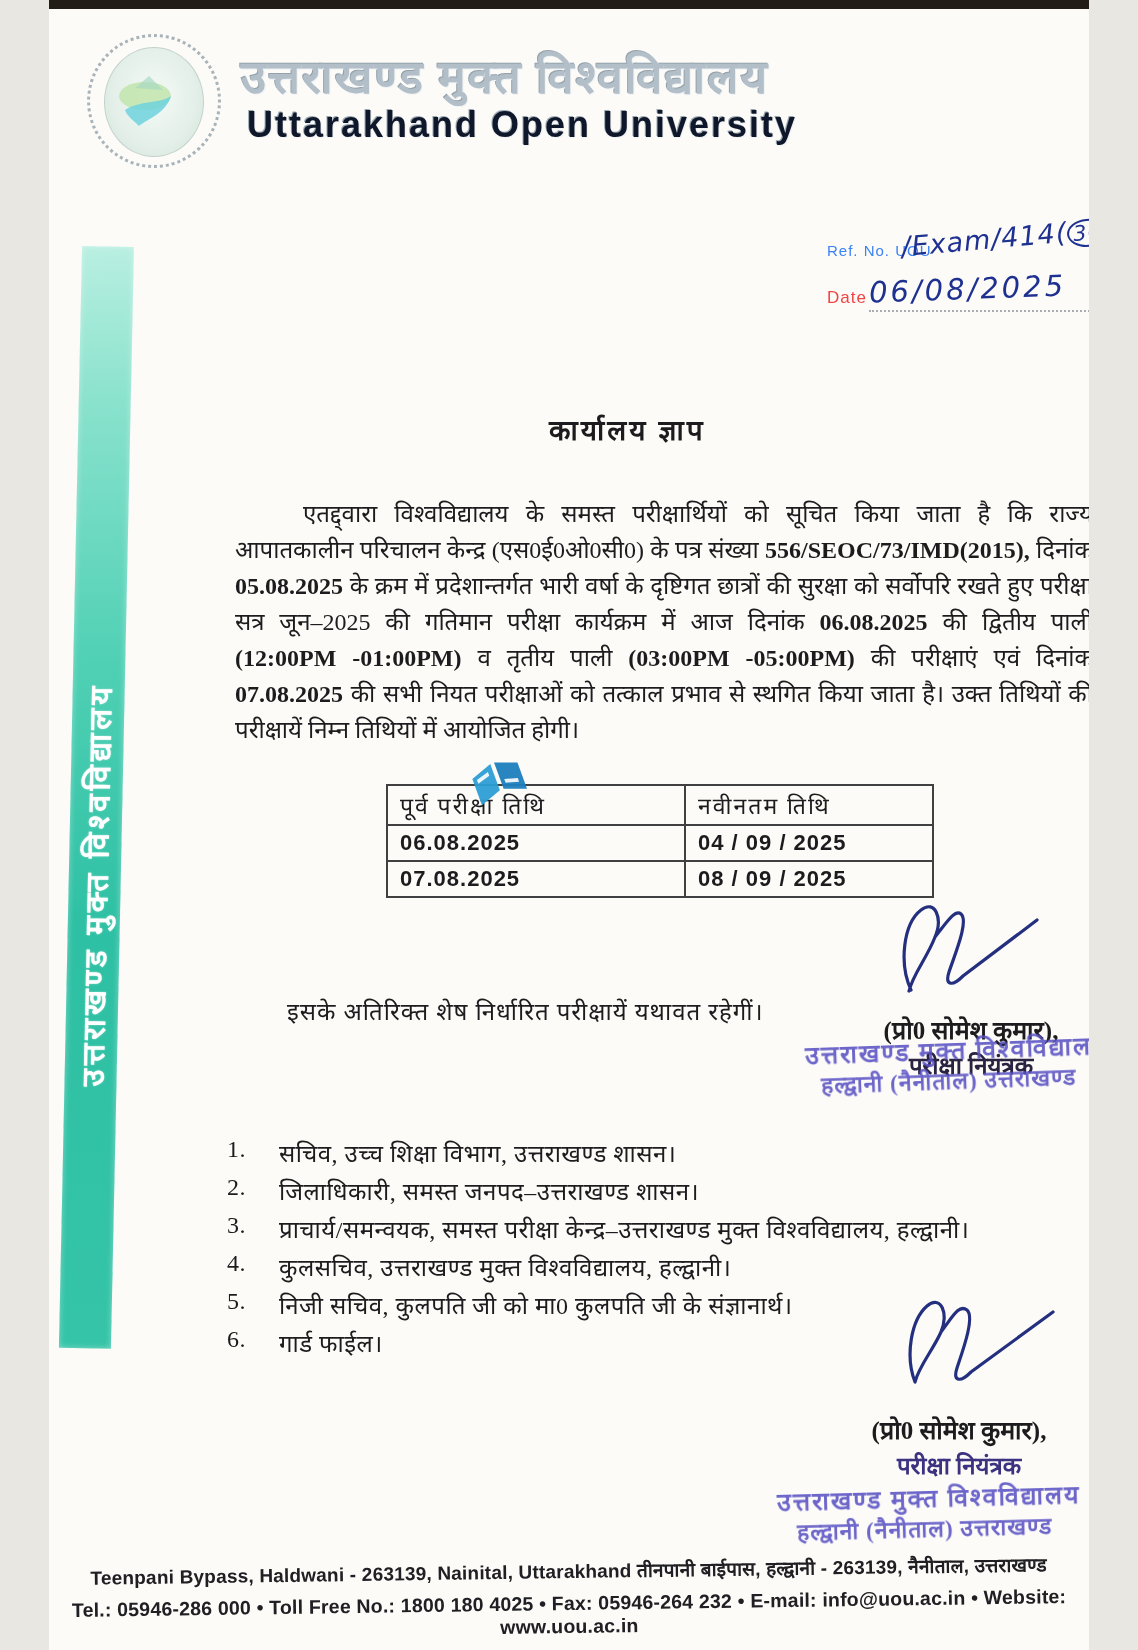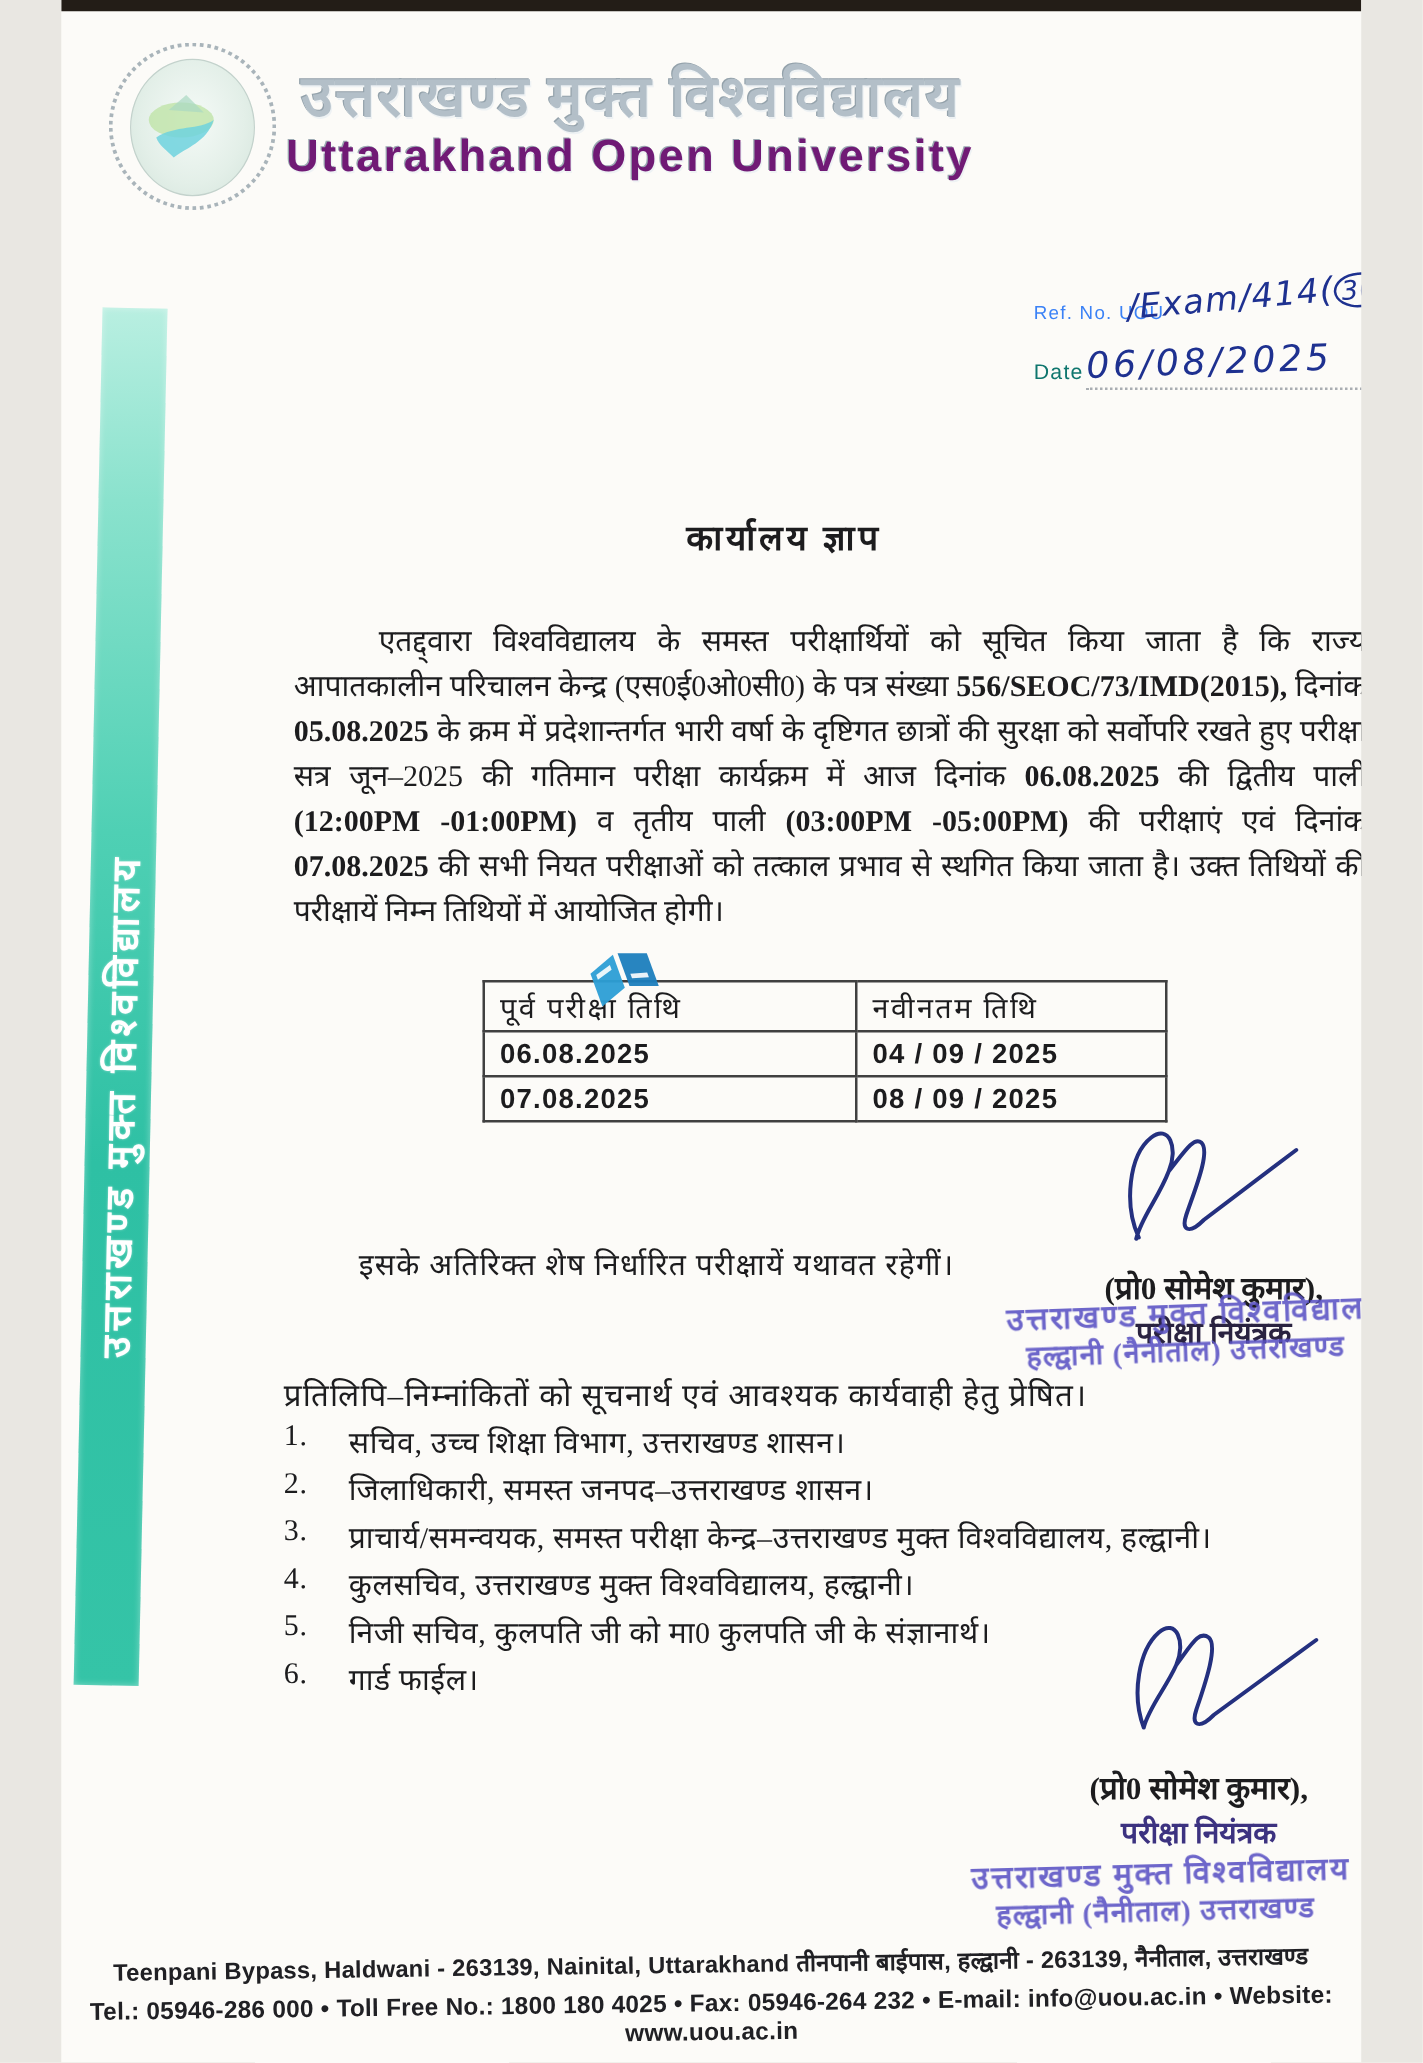--- a/index.html
+++ b/index.html
@@ -9,26 +9,26 @@
     font-family:"Liberation Serif","DejaVu Sans",serif;color:#1c1c1e;
   }
   .top-bar{position:absolute;left:0;top:0;width:100%;height:9px;background:#231d17;}
 
   
   .logo{position:absolute;left:38px;top:34px;width:134px;height:134px;border:3px dotted #a9b4ba;border-radius:50%;box-sizing:border-box;}
   .logo-inner{position:absolute;left:14px;top:10px;width:98px;height:108px;border:1px solid #c3d2cc;border-radius:50%;
     background:radial-gradient(ellipse at 50% 45%, #f5faf7 0%, #e3efe8 60%, #d3e4db 100%);overflow:hidden;}
   .uni-hindi{position:absolute;left:192px;top:44px;font-size:46px;font-weight:bold;color:#b3bfc8;
     text-shadow:1px 1px 0 #eef2f4,-1px -1px 0 #94a2ab;letter-spacing:2px;}
-  .uni-english{position:absolute;left:180px;top:104px;font-family:"Liberation Sans",sans-serif;font-size:36px;font-weight:bold;color:#701a75;
+  .uni-english{position:absolute;left:198px;top:104px;font-family:"Liberation Sans",sans-serif;font-size:36px;font-weight:bold;color:#0f172a;
     text-shadow:1px 1px 0 #eef2f4,-1px -1px 0 #9aa8b1;letter-spacing:2px;}
 
   
   .ref-label{position:absolute;left:778px;top:242px;font-family:"Liberation Sans",sans-serif;font-size:15px;color:#3b82f6;letter-spacing:1px;}
-  .date-label{position:absolute;left:778px;top:288px;font-family:"Liberation Sans",sans-serif;font-size:17px;color:#0f766e;letter-spacing:1px;}
+  .date-label{position:absolute;left:778px;top:288px;font-family:"Liberation Sans",sans-serif;font-size:17px;color:#ef4444;letter-spacing:1px;}
   .date-dots{position:absolute;left:820px;top:310px;width:240px;border-bottom:2px dotted #a9adb2;}
   .hand{font-family:"DejaVu Sans",sans-serif;font-style:italic;color:#1e3190;}
   .ref-hand{position:absolute;left:852px;top:218px;font-size:27px;transform:rotate(-5deg);letter-spacing:1px;white-space:nowrap;}
   .ref-circled{display:inline-block;border:2px solid #1e3190;border-radius:50%;padding:0 4px;font-size:21px;line-height:24px;}
   .date-hand{position:absolute;left:820px;top:272px;font-size:29px;transform:rotate(-2deg);letter-spacing:3px;}
   .side-note{position:absolute;left:1042px;top:266px;font-size:26px;border-top:3px solid #1e3190;padding-top:1px;transform:rotate(-3deg);}
 
   
   .side-banner{position:absolute;left:33px;top:246px;width:52px;height:1102px;
     transform:rotate(1.2deg);transform-origin:top left;
@@ -142,21 +142,20 @@
   <div class="note-line">इसके अतिरिक्त शेष निर्धारित परीक्षायें यथावत रहेगीं।</div>
 
   <svg class="sig-svg-1" viewBox="0 0 200 125">
     <path d="M62,98 C50,72 54,32 72,18 C86,7 94,26 86,45 C78,66 64,82 60,99 M86,45 C98,30 106,17 112,22 C120,29 106,62 100,80 C96,92 102,96 114,84 L188,28" fill="none" stroke="#24307f" stroke-width="3.2" stroke-linecap="round"></path>
   </svg>
   <div class="sig-name-1">(प्रो0 सोमेश कुमार),</div>
   <div class="sig-desig-1">परीक्षा नियंत्रक</div>
   <div class="stamp stamp-1a">उत्तराखण्ड मुक्त विश्वविद्यालय</div>
   <div class="stamp stamp-1b">हल्द्वानी (नैनीताल) उत्तराखण्ड</div>
 
-  <div class="copy-heading">प्रतिलिपि–निम्नांकितों को सूचनार्थ एवं आवश्यक कार्यवाही हेतु प्रेषित।</div>
   <ol class="copy-list">
     <li>
         <span class="copy-num">1.</span>
         <span>सचिव, उच्च शिक्षा विभाग, उत्तराखण्ड शासन।</span>
       </li>
     <li>
         <span class="copy-num">2.</span>
         <span>जिलाधिकारी, समस्त जनपद–उत्तराखण्ड शासन।</span>
       </li>
     <li>

